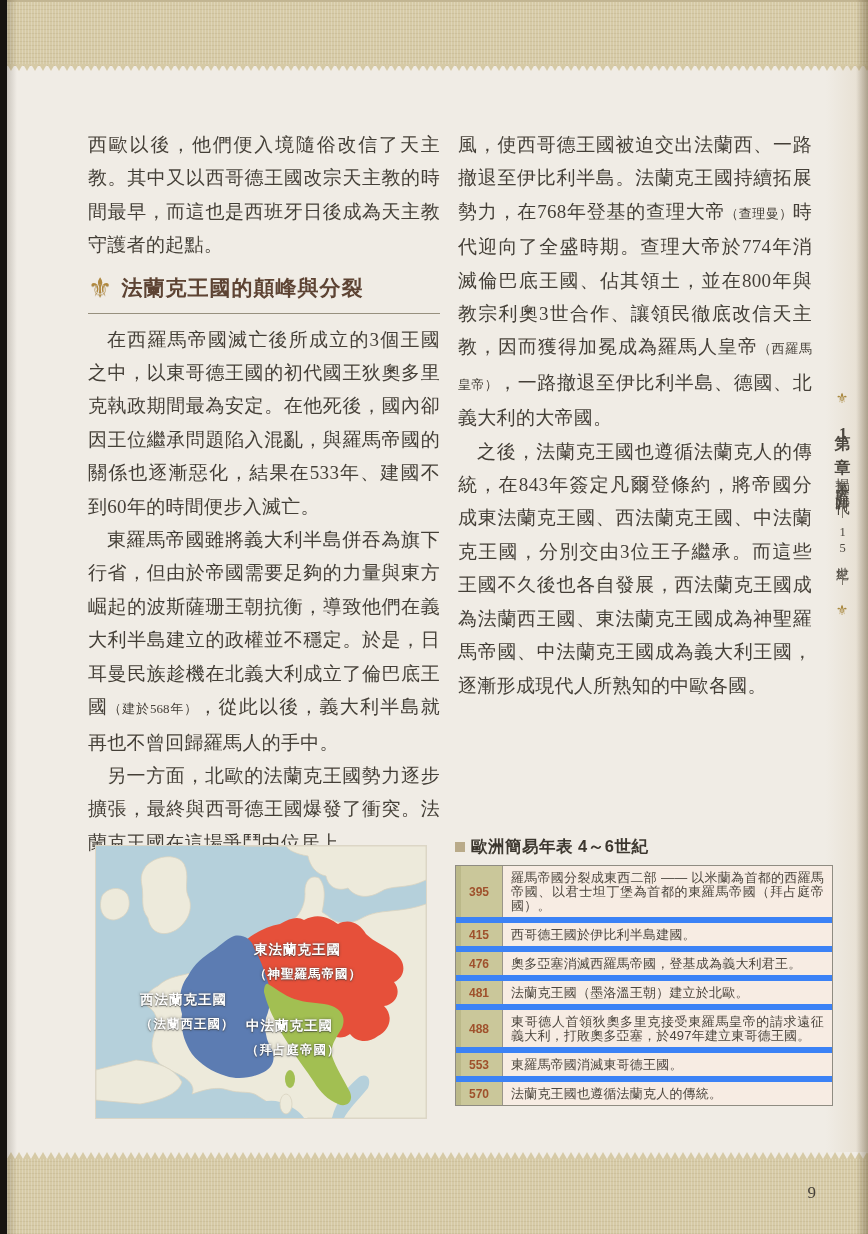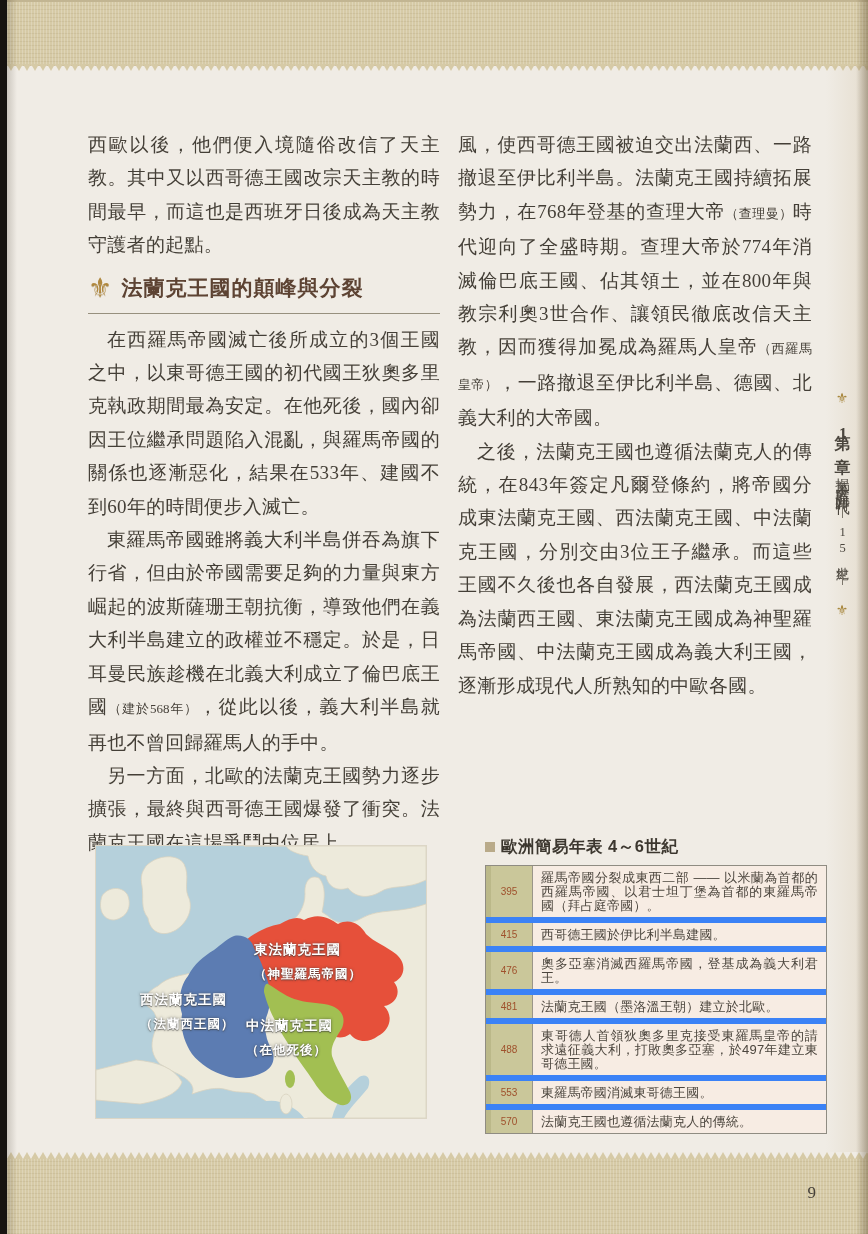--- a/index.html
+++ b/index.html
@@ -52,29 +52,29 @@
   .map-label{position:absolute;color:#fff;
     font-family:"Liberation Sans","DejaVu Sans",sans-serif;
     font-weight:bold;font-size:13.5px;line-height:24px;letter-spacing:1px;
     text-shadow:0 0 3px rgba(60,60,60,.75),0 1px 1px rgba(60,60,60,.6);white-space:nowrap;}
   .map-label .sub{display:block;font-size:12.5px;}
   .lbl-east{left:158px;top:92px;}
   .lbl-west{left:44px;top:142px;}
   .lbl-mid{left:150px;top:168px;}
 
   
-  .timeline{position:absolute;left:455px;top:836px;width:342px;z-index:10;
-    font-family:"Liberation Sans","DejaVu Sans",sans-serif;margin-left:30px;}
+  .timeline{position:absolute;left:455px;top:836px;width:378px;z-index:10;
+    font-family:"Liberation Sans","DejaVu Sans",sans-serif;}
   .tl-title{display:flex;align-items:center;gap:6px;font-size:16.5px;font-weight:bold;
     color:#3c372f;letter-spacing:.5px;margin-bottom:7px;}
   .tl-bullet{width:10px;height:10px;background:#b9aa89;display:inline-block;}
   .tl-table{border:1.5px solid #8f8c82;background:#f7ece3;}
   .tl-row{display:flex;border-top:6px solid #3b82f6;}
   .tl-row:first-child{border-top:none;}
-  .tl-year{flex:0 0 46px;background:#cac79a;color:#9f512c;font-weight:normal;font-size:10px;
+  .tl-year{flex:0 0 46px;background:#cac79a;color:#9f512c;font-weight:bold;font-size:12px;
     display:flex;align-items:center;justify-content:center;border-right:1px solid #9a9589;
     background-image:linear-gradient(to right,rgba(120,120,60,.18) 0 5px,rgba(0,0,0,0) 5px);}
   .tl-event{flex:1;padding:4.5px 8px;font-size:13px;line-height:14px;color:#4c463e;
     letter-spacing:.2px;text-align:justify;}
 
   
   .chapter-tab{position:absolute;right:8px;top:392px;width:36px;height:438px;z-index:12;
     display:flex;flex-direction:column;align-items:center;color:#4b463e;}
   .fleur-small{color:#a8873d;font-size:14px;line-height:1;}
   .vtext{writing-mode:vertical-rl;text-orientation:upright;}
@@ -150,21 +150,21 @@
     <div class="map-label lbl-east">
       <span>東法蘭克王國</span>
       <span class="sub">（神聖羅馬帝國）</span>
     </div>
     <div class="map-label lbl-west">
       <span>西法蘭克王國</span>
       <span class="sub">（法蘭西王國）</span>
     </div>
     <div class="map-label lbl-mid">
       <span>中法蘭克王國</span>
-      <span class="sub">（在他死後）</span>
+      <span class="sub">（拜占庭帝國）</span>
     </div>
   </div>
 
   <div class="timeline">
     <div class="tl-title">
       <span class="tl-bullet"></span>
       <span>歐洲簡易年表 4～6世紀</span>
     </div>
     <div class="tl-table">
         <div class="tl-row">

